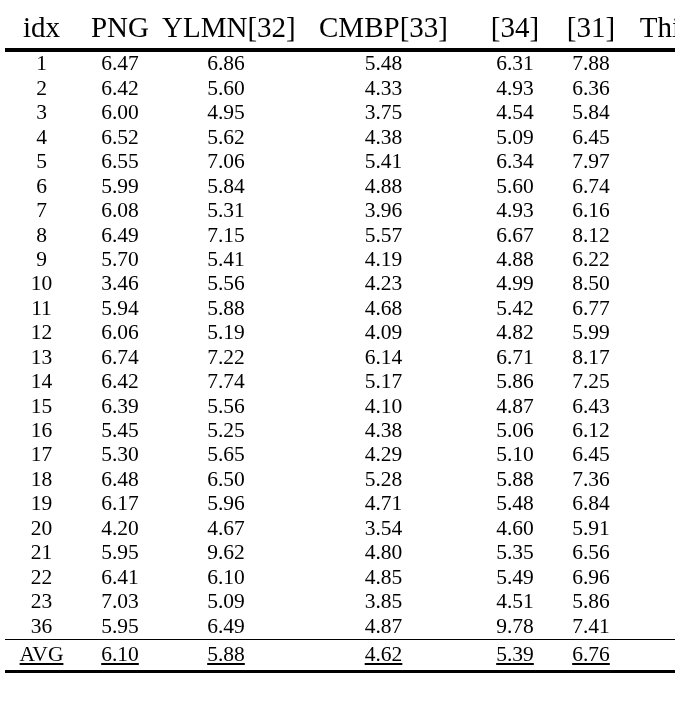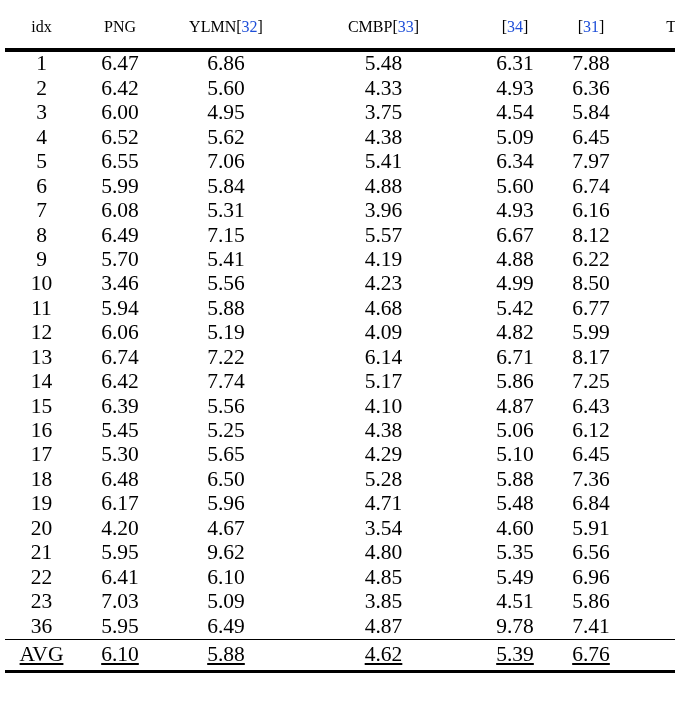--- a/index.html
+++ b/index.html
@@ -61,21 +61,21 @@
 
   tr.bottomrule-row > td {
     height: 0;
     padding: 0;
     border-top: 3.2px solid #000;
   }
 
   
   tr.header-row th {
     height: 42px;
-    font-size: 16px;
+    font-size: 29px;
     white-space: nowrap;
   }
 
   
   tr.data-row td {
     height: 24.45px;
     font-size: 21.5px;
   }
 
   tr.avg-row td {
@@ -86,21 +86,21 @@
 
   
   .vl-left  { border-left: 1.7px solid #000; }
   .vl-right { border-right: 1.7px solid #000; }
 
   
   .pad-sm { padding-left: 4px; padding-right: 4px; }
 
   
   .cite-num {
-    color: #1d4ed8;
+    color: #000000;
   }
   .cite-br {
     color: #000000;
   }
 
   .bold-val {
     font-weight: bold;
   }
 
   

